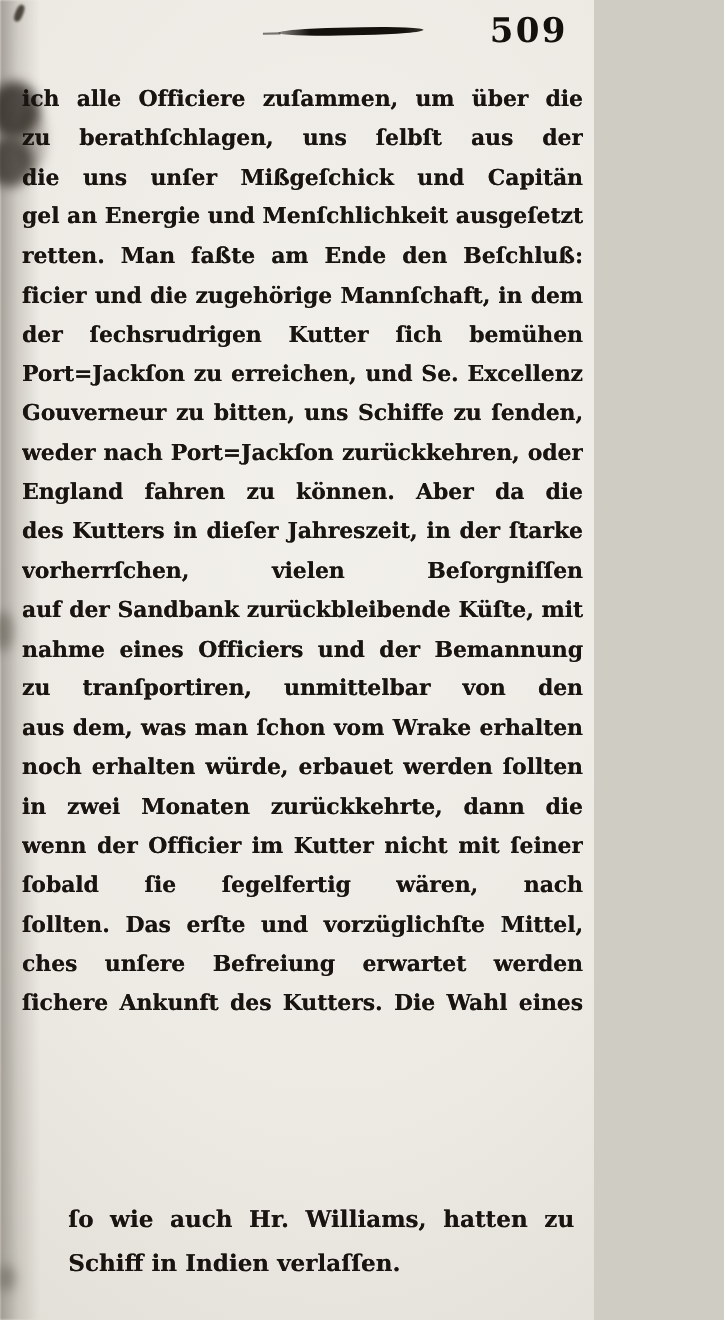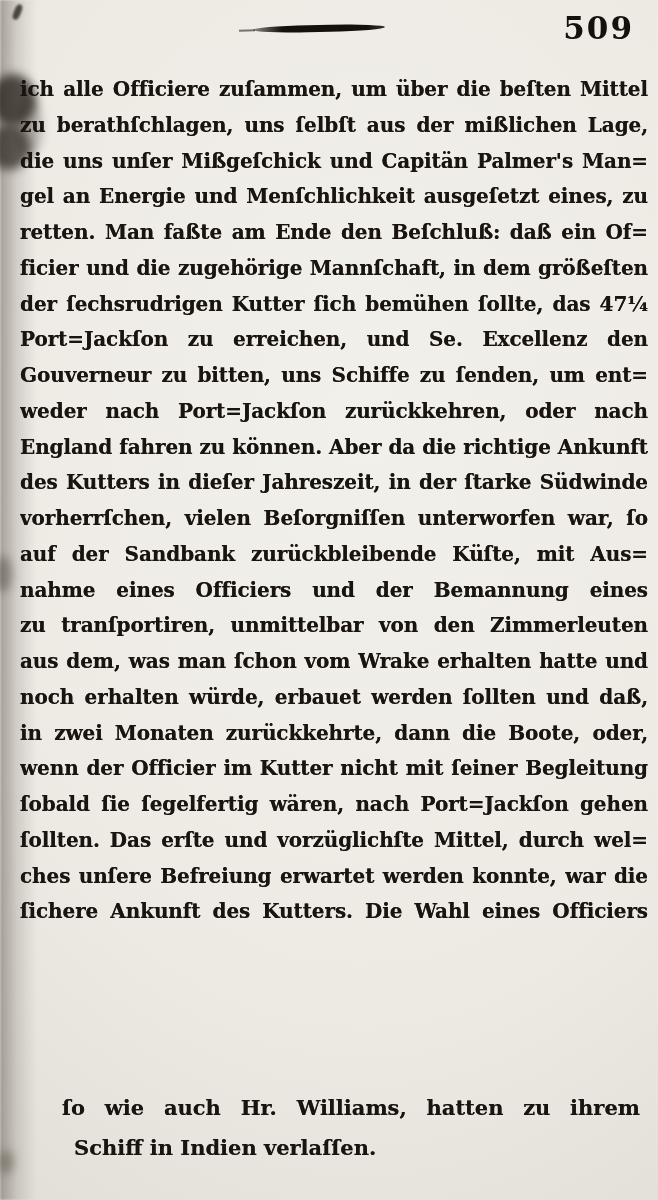--- a/index.html
+++ b/index.html
@@ -7,25 +7,26 @@
     --paper:#edeae4;
     --paper-edge:#d2cec6;
   }
   html,body{margin:0;padding:0;}
   body{
     width:658px;height:1200px;
     background:#cfccc4;
     font-family:"DejaVu Serif","Liberation Serif",serif;
   }
   .page{
-    position:relative;width:658px;height:1200px;overflow:hidden;
+    position:relative;width:520px;height:1200px;overflow:hidden;
     background:
       radial-gradient(120% 90% at 55% 35%,
         #f2f0ea 0%, var(--paper) 55%, #e2dfd7 85%, var(--paper-edge) 100%);
     color:var(--ink);
+    padding-left:20px;
   }
   
   .edge-shade{
     position:absolute;top:0;bottom:0;left:0;width:36px;
     background:linear-gradient(to right,
       rgba(92,86,76,.50) 0%, rgba(118,112,102,.24) 45%, rgba(0,0,0,0) 100%);
     filter:blur(1px);
     pointer-events:none;
   }
   .smudge{
@@ -67,21 +68,21 @@
   .footnote{
     position:absolute;top:1088px;left:62px;right:18px;
   }
   .ln-f{
     height:40px;line-height:40px;
     font-size:21px;font-weight:700;
     text-align:justify;text-align-last:justify;
     overflow:hidden;
     text-shadow:0 0 .4px rgba(22,16,10,.7);
   }
-  .ln-f.last{text-align-last:left;margin-left:12px;}
+  .ln-f.last{text-align-last:left;}
 </style>
 </head>
 <body>
 
 <div class="page">
 
   <div class="edge-shade"></div>
   <div class="smudge s1"></div>
   <div class="smudge s2"></div>
   <div class="smudge s3"></div>

